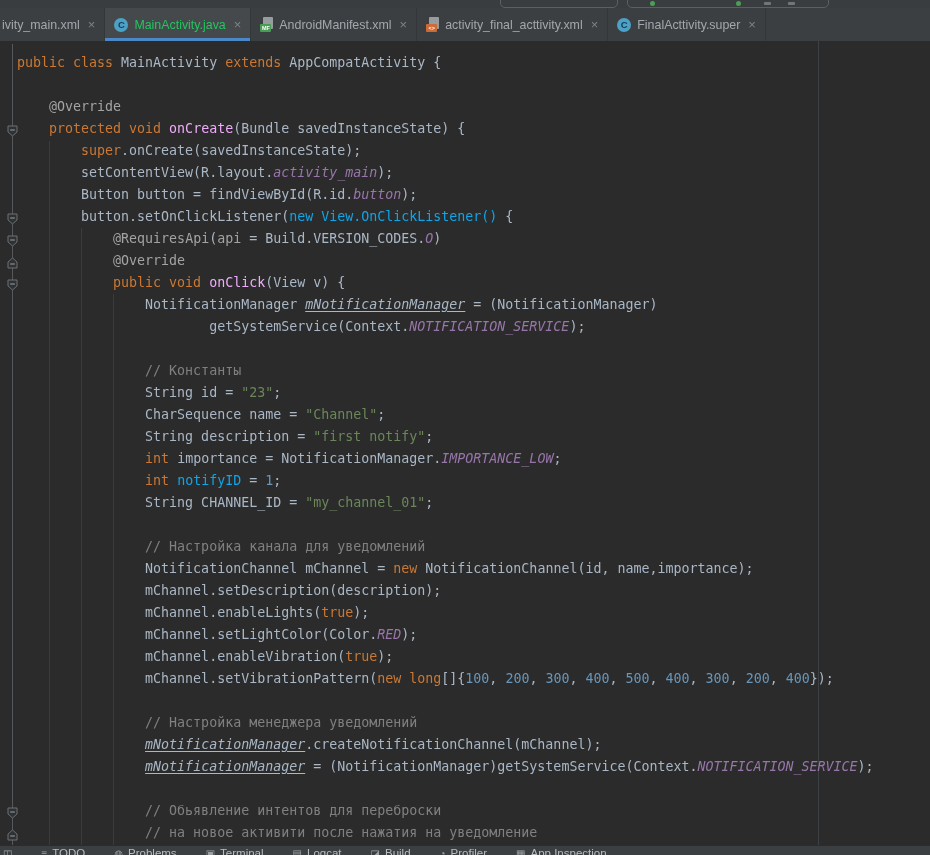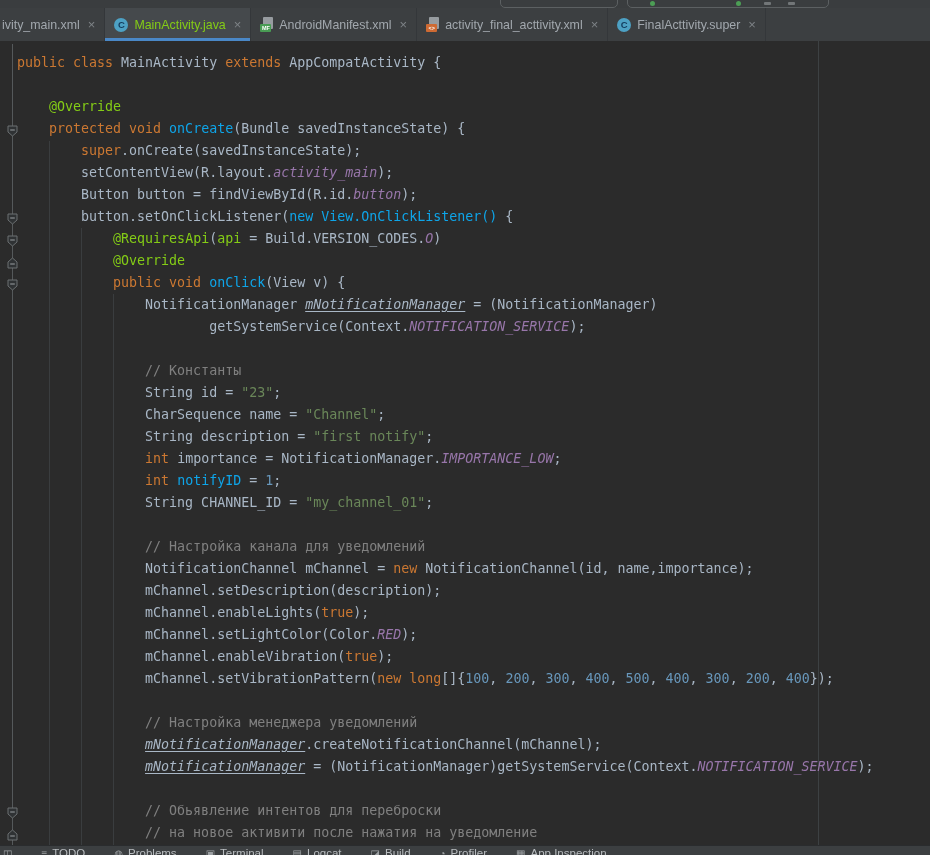--- a/index.html
+++ b/index.html
@@ -14,21 +14,21 @@
   .gmark{position:absolute;width:7px;height:3px;background:#8A8E91;top:2px;border-radius:1px;opacity:.7;}
 
   
   #tabbar{position:absolute;left:0;top:8px;width:930px;height:33px;background:#3C3F41;display:flex;}
   .tab{display:flex;align-items:center;height:33px;padding:0 9px;border-right:1px solid #34373A;
        position:relative;cursor:default;box-sizing:border-box;}
   .tab.first{padding-left:2px;}
   .tab .lbl{font-size:12.4px;color:#A2A8AE;margin:0 3px 0 6px;white-space:nowrap;}
   .tab.first .lbl{margin-left:0;}
   .tab.active{background:#45494C;}
-  .tab.active .lbl{color:#84cc16;}
+  .tab.active .lbl{color:#22c55e;}
   .tab .x{color:#7E8387;font-size:13px;margin-left:5px;line-height:1;cursor:pointer;}
   .tab.active::after{content:"";position:absolute;left:0;right:0;bottom:0;height:3px;background:#4A88C7;}
   .ic-class{display:inline-block;width:14px;height:14px;border-radius:50%;background:#4DA1C4;
             color:#123B5C;font:bold 9.5px/14px "Liberation Sans",sans-serif;text-align:center;flex:none;}
   .ic-file{position:relative;width:13px;height:15px;flex:none;}
   .ic-file .page{position:absolute;right:0;top:0;width:10px;height:12px;background:#A7ADB2;border-radius:1px;opacity:.85;}
   .ic-file .badge{position:absolute;left:0;bottom:0;height:8px;min-width:9px;border-radius:1px;
                   color:#FFFFFF;font:bold 5.5px/8px "Liberation Sans",sans-serif;text-align:center;padding:0 1px;}
   .badge-green{background:#499C54;}
   .badge-orange{background:#CE6A33;}
@@ -38,22 +38,22 @@
   .vline{position:absolute;width:1px;}
   #foldline{left:12px;top:3px;height:801px;background:#55595B;}
   .guide{background:#3A3D3F;}
   #margin-line{left:818px;top:0;height:804px;background:#3D4143;}
   #code{position:absolute;left:0;top:0;width:930px;height:804px;box-sizing:border-box;
         padding:11px 0 0 17px;font-family:"DejaVu Sans Mono",monospace;font-size:13.3px;
         line-height:22px;white-space:pre;color:#A9B7C6;}
   .cl{height:22px;}
   .k{color:#CC7832;}
   .d{color:#A9B7C6;}
-  .m{color:#0ea5e9;}
-  .a{color:#84cc16;}
+  .m{color:#f0abfc;}
+  .a{color:#a3a3a3;}
   .s{color:#6A8759;}
   .n{color:#6897BB;}
   .c{color:#808080;}
   .f{color:#9876AA;font-style:italic;}
   .g{color:#0ea5e9;}
   .v{color:#A9B7C6;text-decoration:underline;text-underline-offset:2px;font-style:italic;}
   .fold{position:absolute;left:7px;width:11px;height:12px;}
 
   
   #bottombar{position:absolute;left:0;top:845px;width:930px;height:10px;background:#3C3F41;

